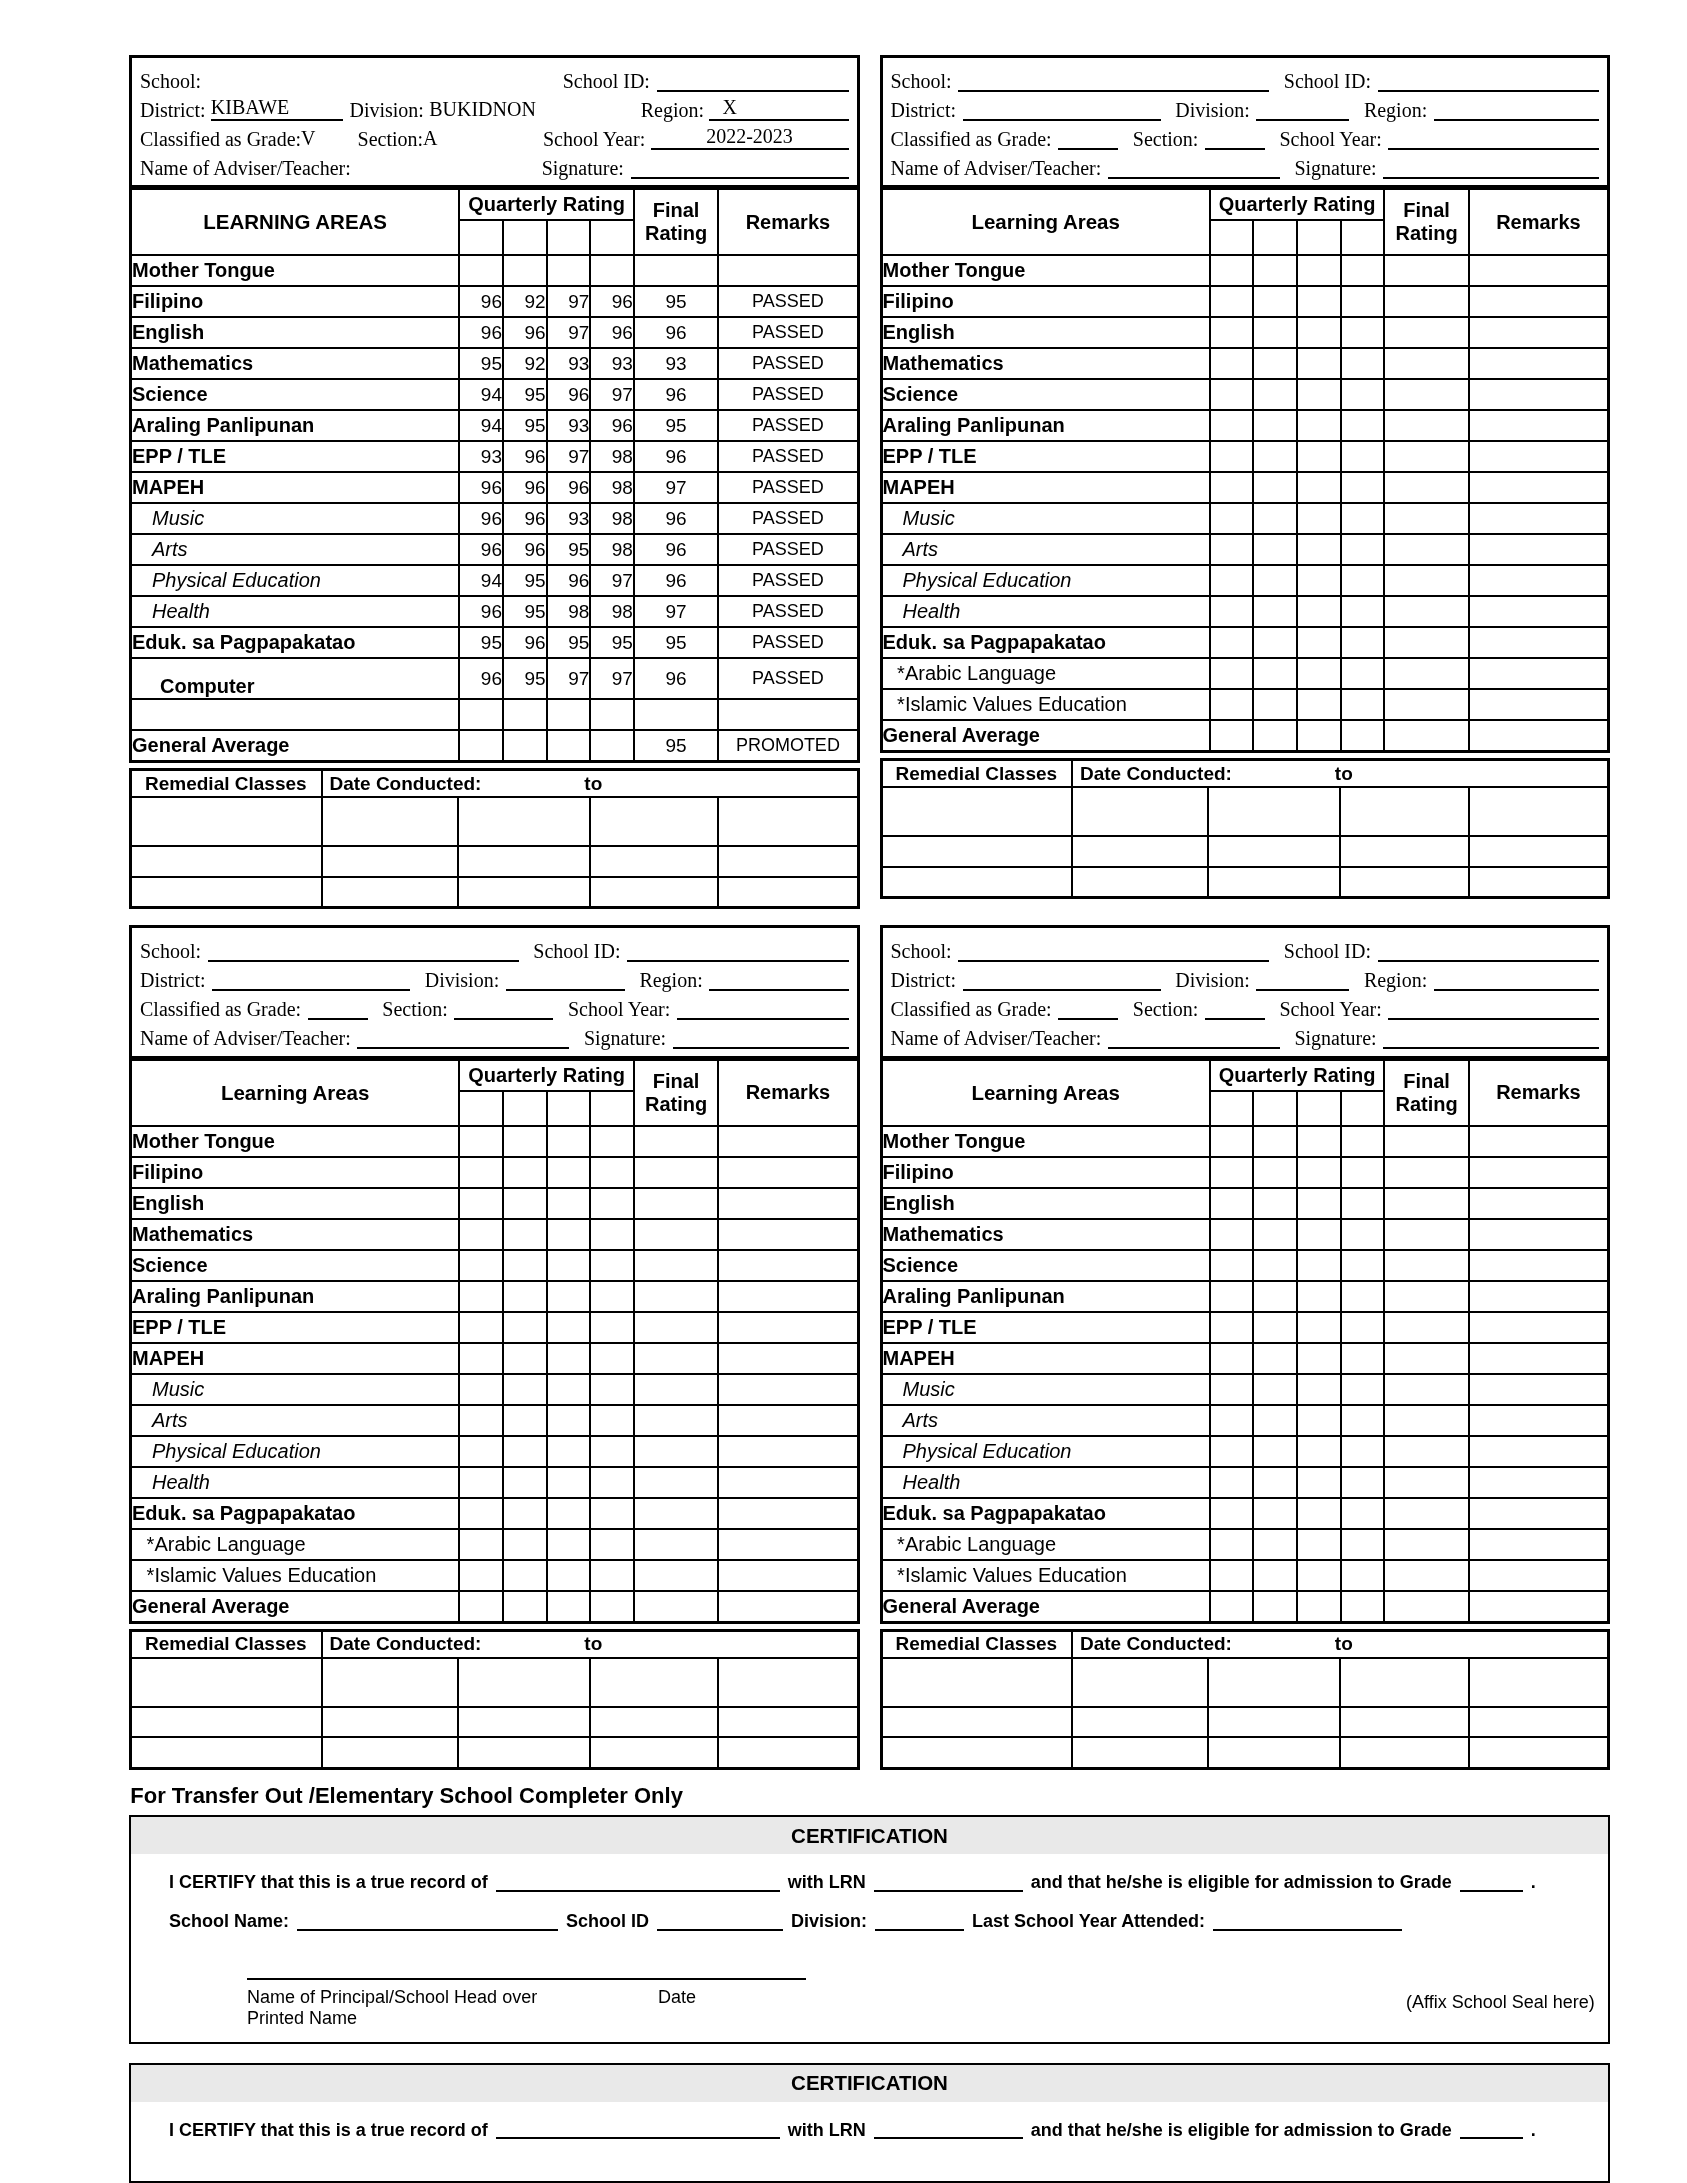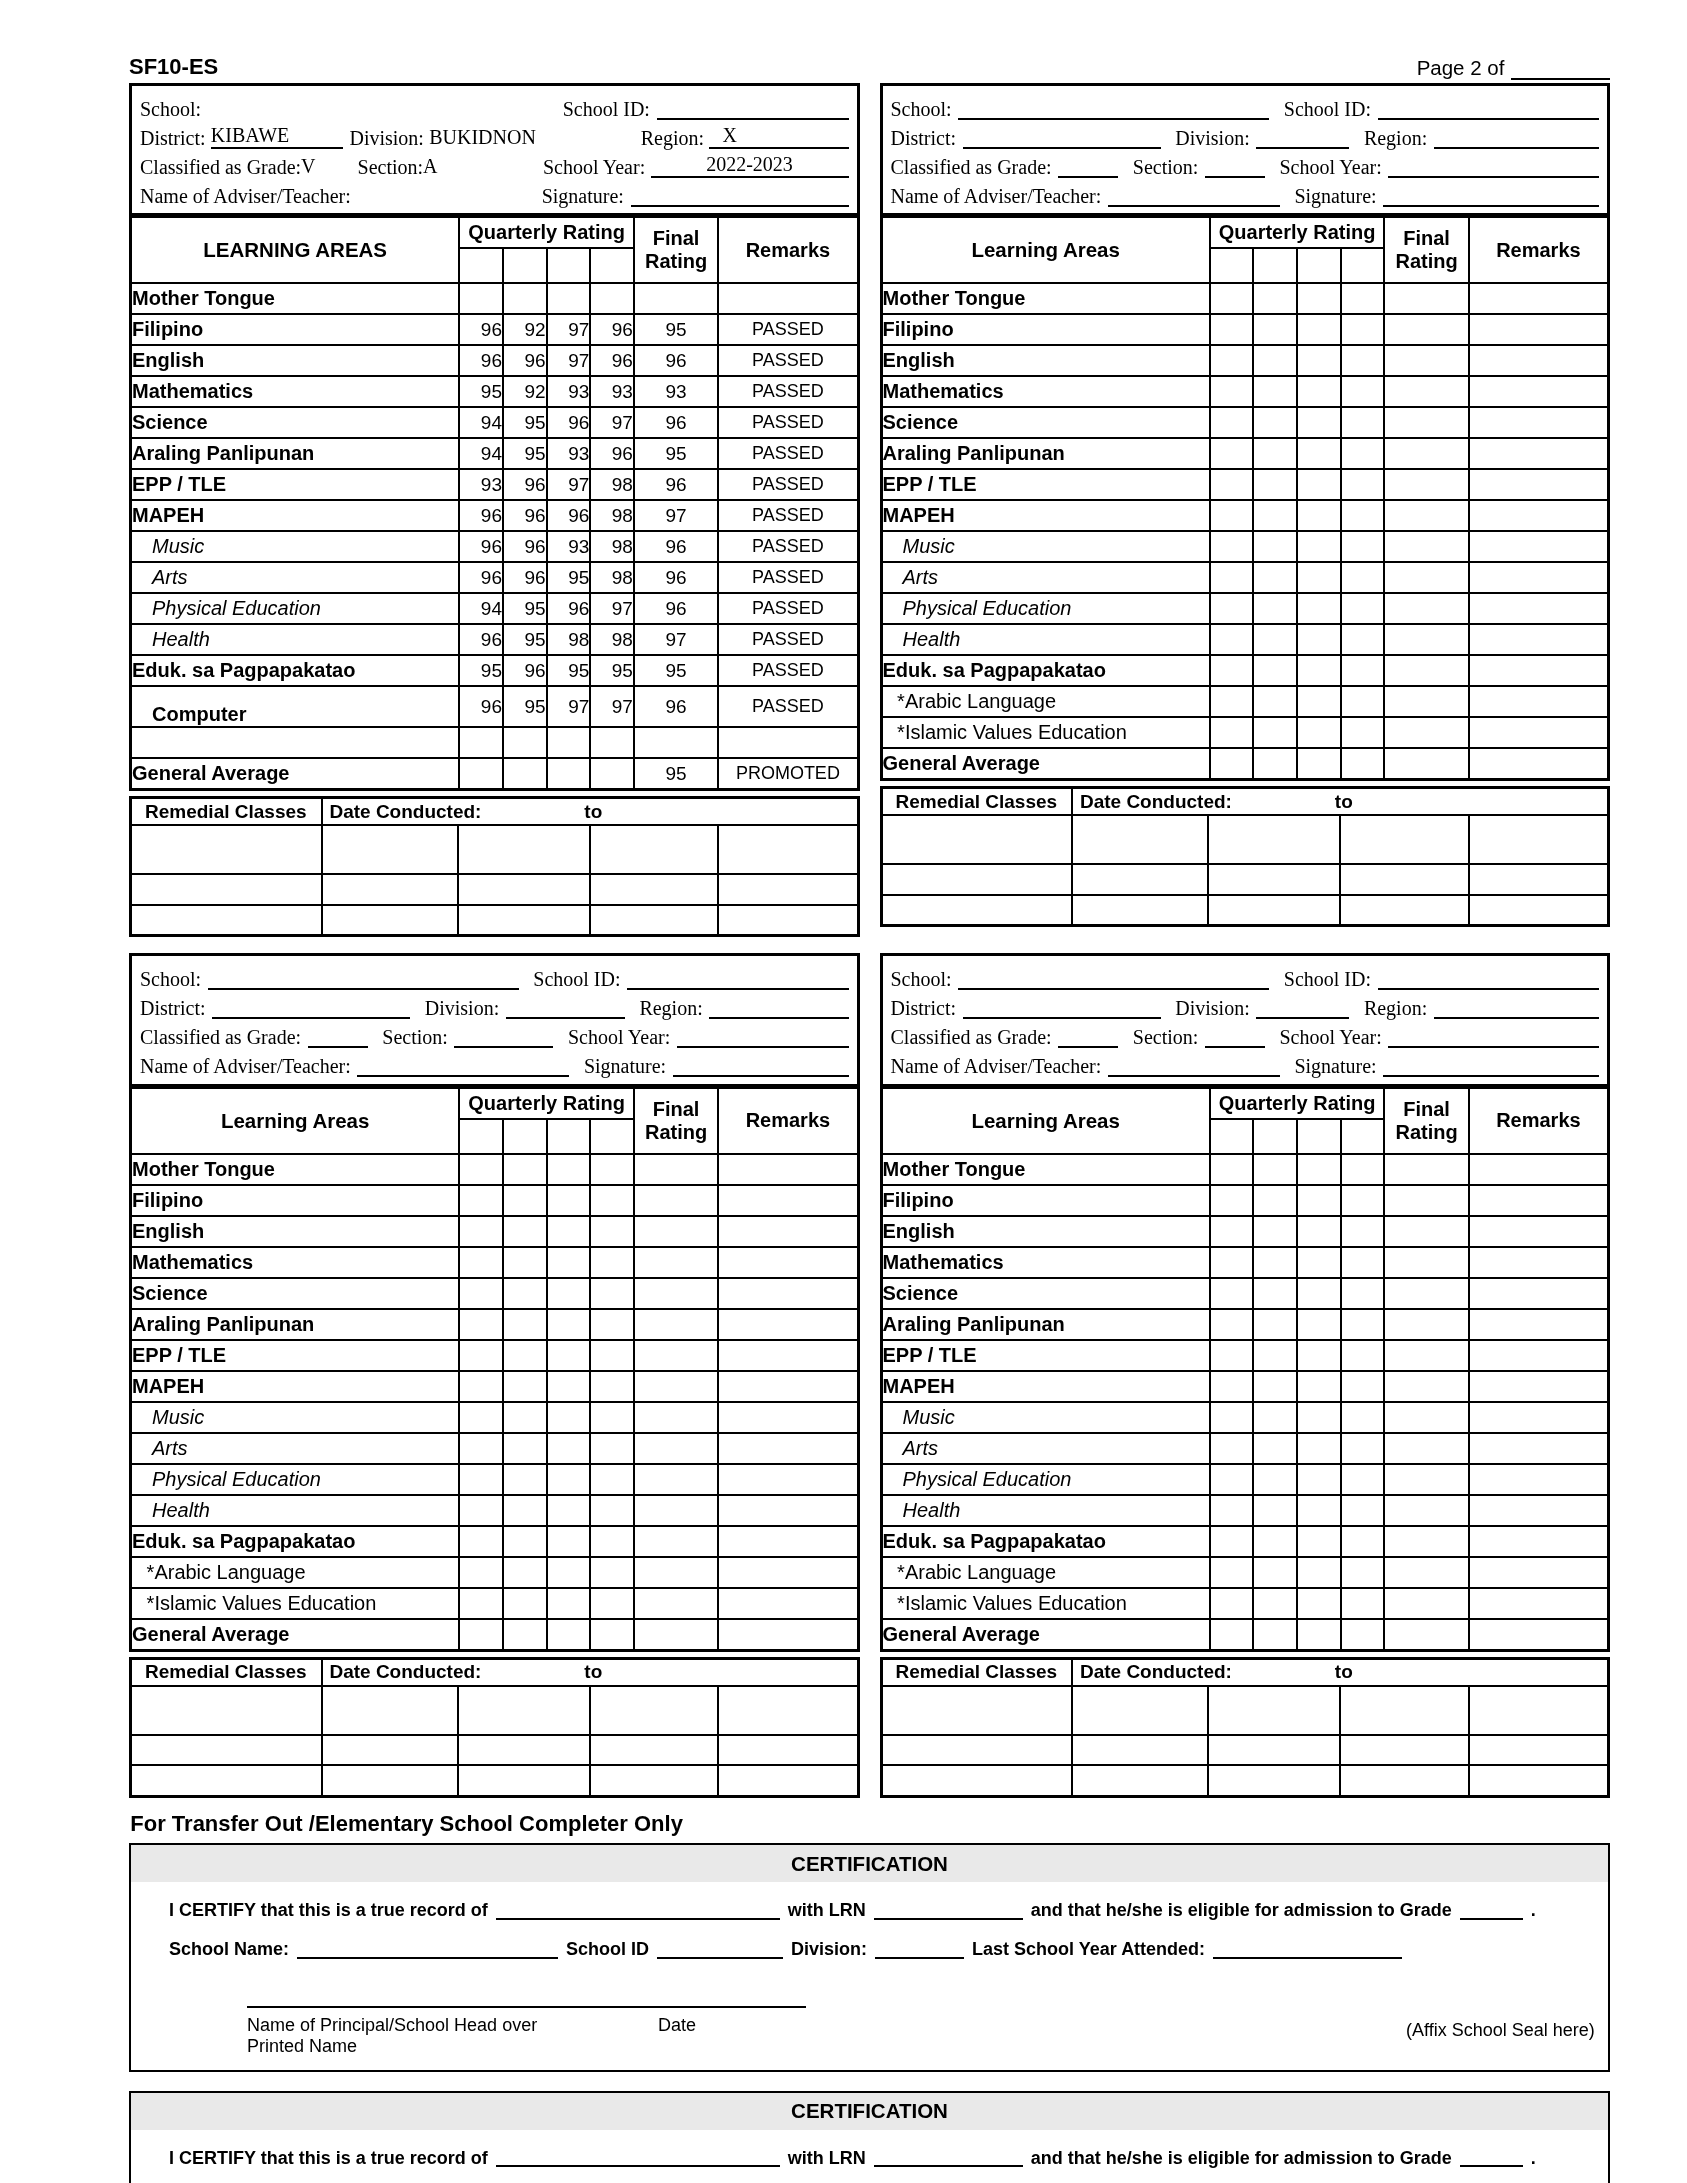--- a/index.html
+++ b/index.html
@@ -39,21 +39,21 @@
   .lt th,.lt td{border:2px solid #000;padding:0;}
   .la-h{font-size:20.5px;font-weight:bold;}
   .qr-h{font-size:20px;font-weight:bold;height:29px;}
   .qn{font-size:20px;font-weight:bold;height:33px;}
   .fr-h{font-size:20px;font-weight:bold;line-height:1.15;padding:0 10.6px;}
   .rm-h{font-size:20px;font-weight:bold;}
   .lt td{height:29px;}
   .subj{padding-left:5.3px;font-size:20px;overflow:hidden;}
   .subj span{font-weight:bold;display:inline-block;line-height:1.05;}
   .subj span.sub{font-weight:normal;font-style:italic;padding-left:20px;}
-  .subj span.ind{padding-left:20px;margin-top:17px;}
+  .subj span.ind{padding-left:28px;margin-top:17px;}
   .subj span.ind2{font-weight:normal;padding-left:14.6px;}
   .q{text-align:right;padding-right:5.3px;font-size:19px;}
   .f{text-align:center;font-size:19px;}
   .r{text-align:center;font-size:18px;}
 
   
   .rt{border:3.3px solid #000;margin-top:5.3px;}
   .rt th,.rt td{border:2px solid #000;}
   .rc{font-weight:bold;font-size:19px;height:25px;padding:0 13px;}
   .dc{position:relative;font-weight:bold;font-size:19px;padding:0 6.6px;}
@@ -76,27 +76,20 @@
   .sig.date{width:258px;}
   .sig.principal{width:301px;margin-left:20px;}
   .seal{margin-left:auto;margin-top:34px;font-size:18px;}
 </style>
 </head>
 <body>
 
 <div class="page">
  <div class="content">
 
-  <div class="topline">
-    <span class="form-code">SF10-ES</span>
-    <span class="page-of">
-      <span>Page 2 of</span>
-      <span class="bl"></span>
-    </span>
-  </div>
 
 
   <div class="grid">
 
    <div class="quad">
     <div class="info-box">
       <div class="irow">
         <span class="lbl">School:</span>
         <span class="gap grow"></span>
         <span class="lbl">School ID:</span>

